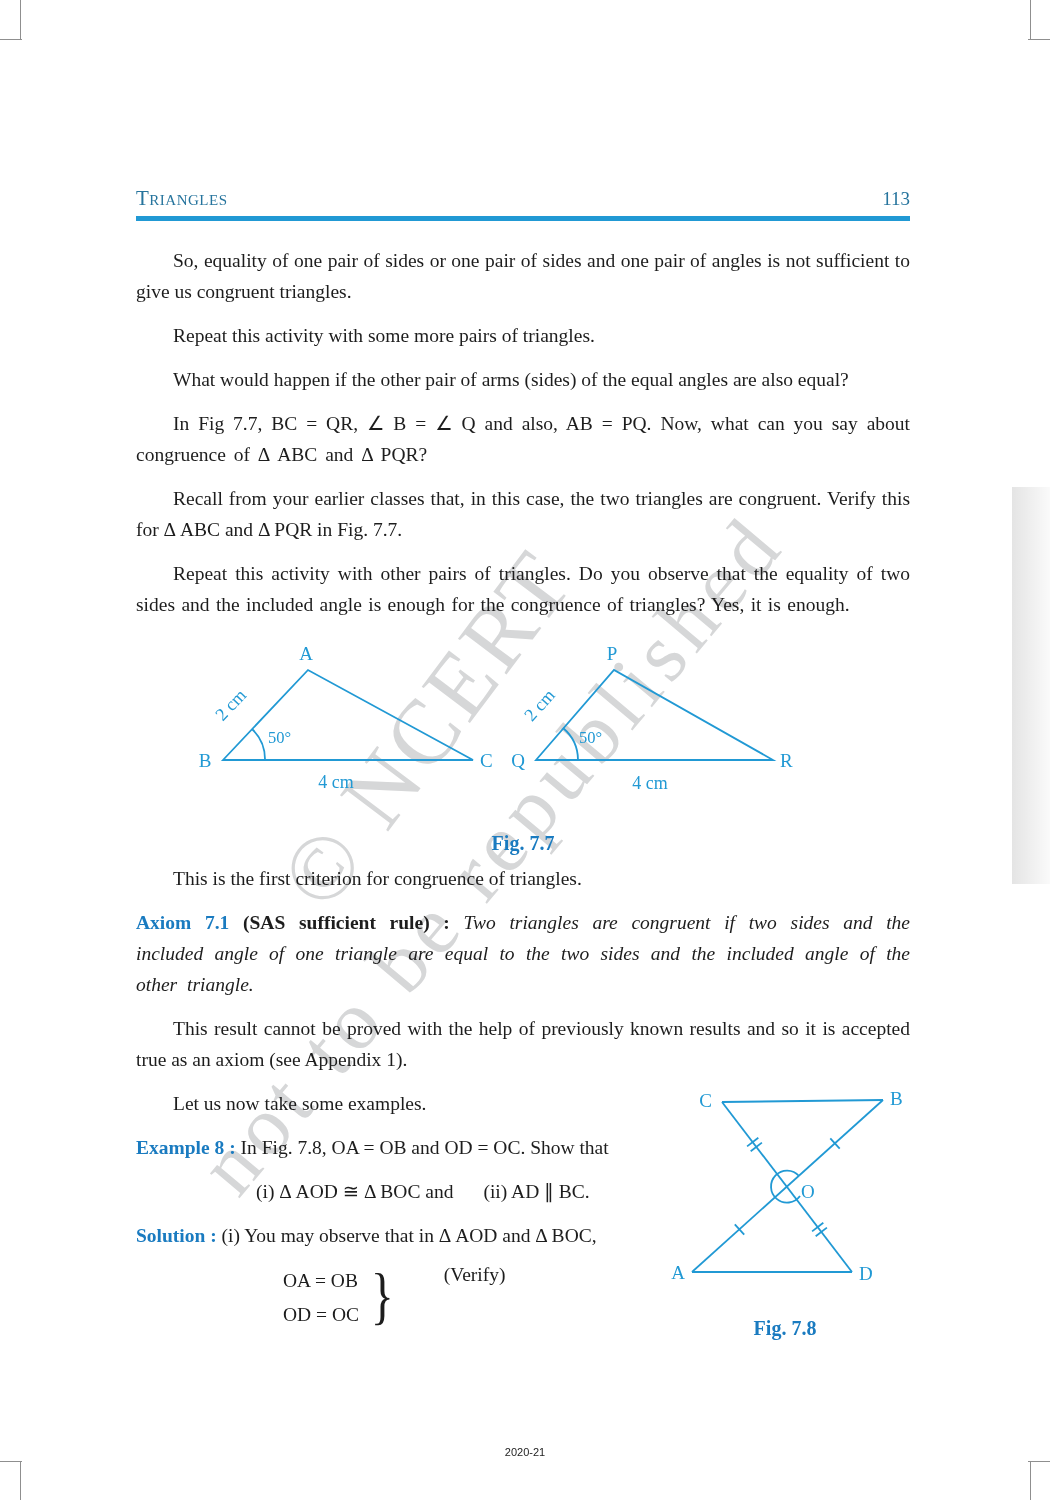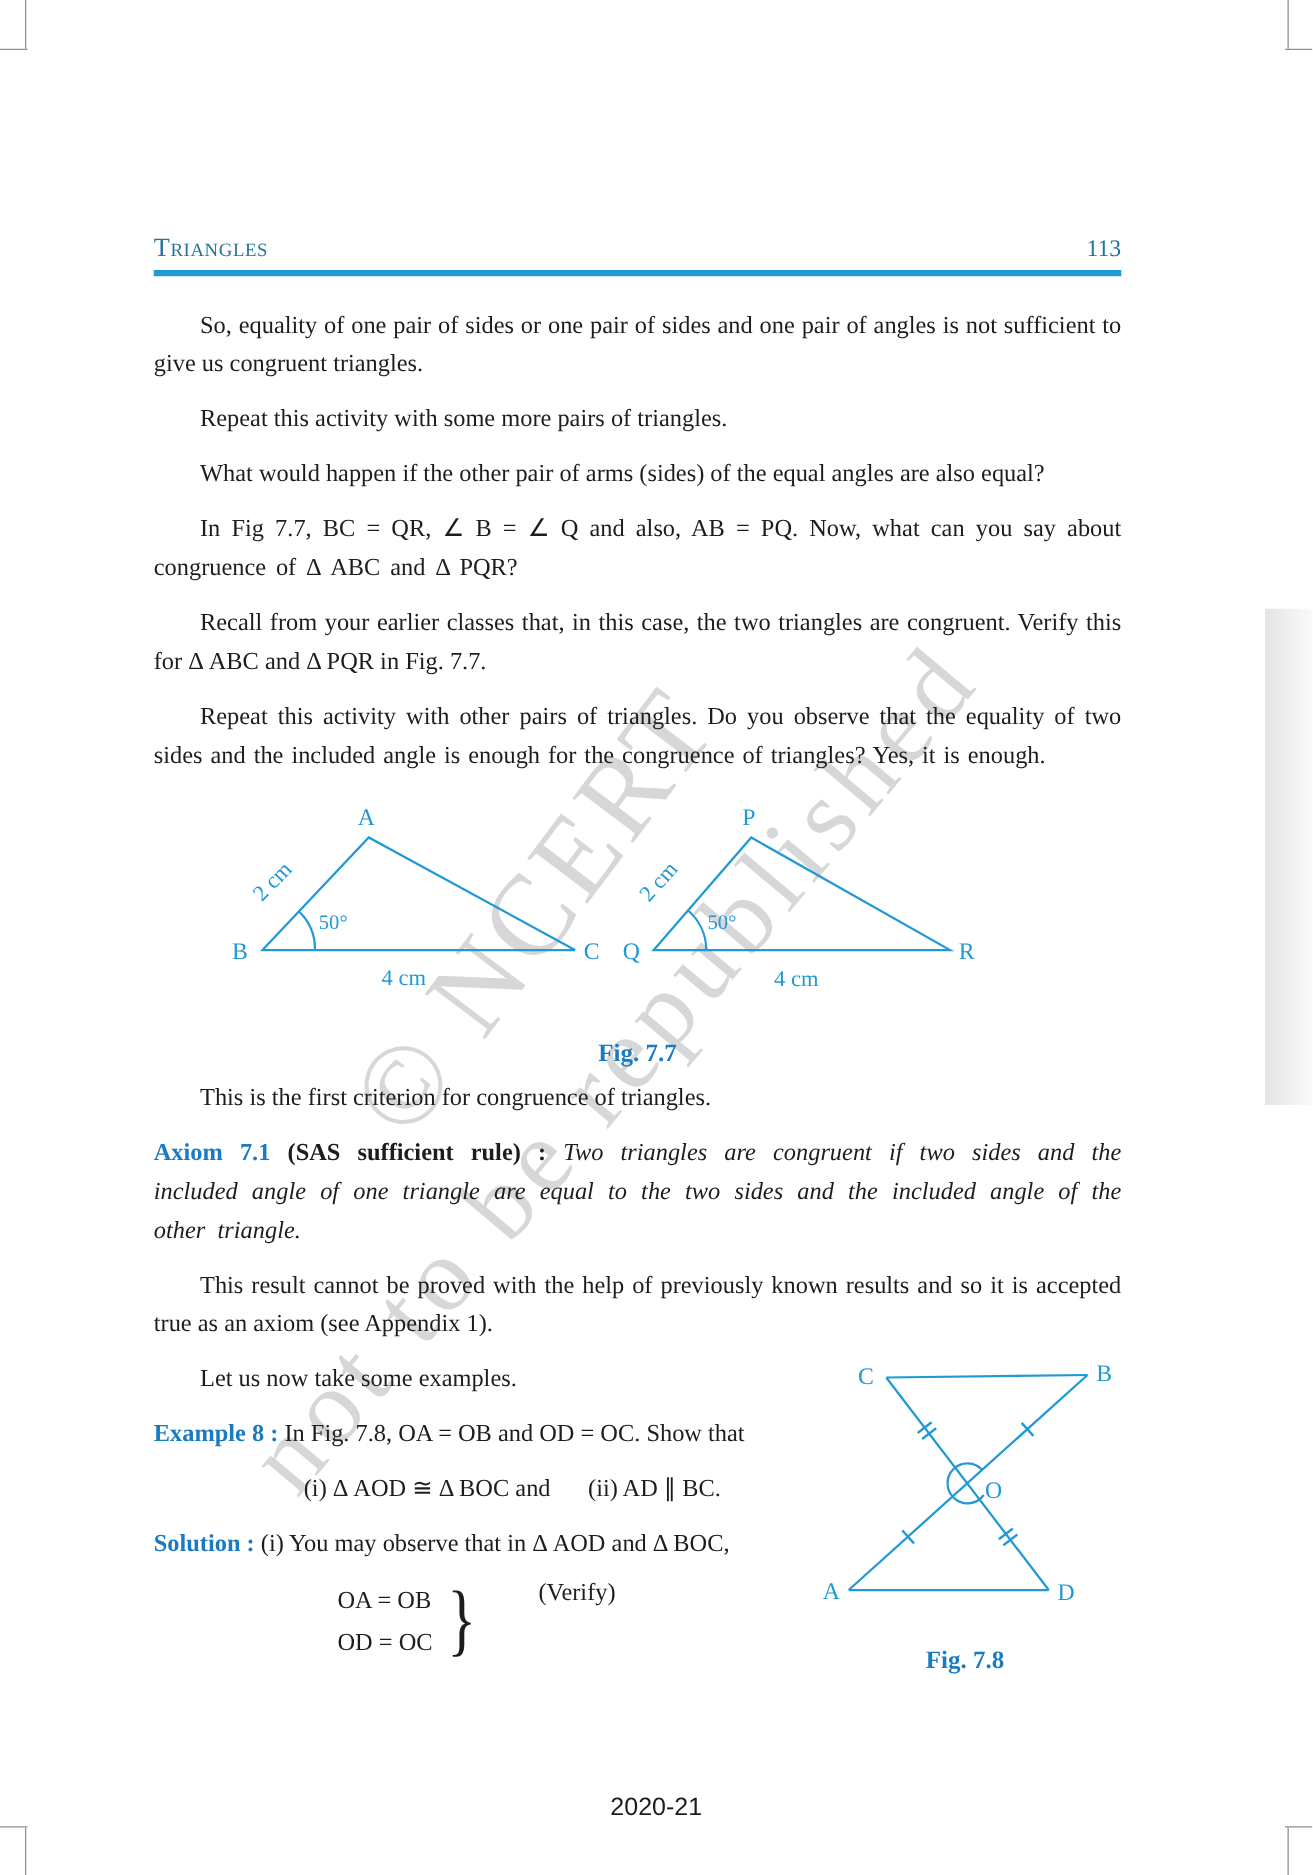--- a/index.html
+++ b/index.html
@@ -14,21 +14,21 @@
     position:absolute;color:#d6d7d8;font-family:"Liberation Serif",serif;
     white-space:nowrap;z-index:1;user-select:none;
   }
   .wm1{left:218px;top:676px;font-size:92px;transform:rotate(-53deg);letter-spacing:4px;}
   .wm2{left:64px;top:806px;font-size:84px;transform:rotate(-50deg);letter-spacing:7px;}
   .scan-band{
     position:absolute;left:1012px;top:487px;width:38px;height:397px;z-index:0;
     background:linear-gradient(to right, rgba(0,0,0,0.105), rgba(0,0,0,0.02));
   }
   
-  .content{position:absolute;left:123px;top:186px;width:774px;z-index:2;}
+  .content{position:absolute;left:136px;top:186px;width:774px;z-index:2;}
   .header-row{
     display:flex;justify-content:space-between;align-items:baseline;
     border-bottom:5px solid #2199d4;padding-bottom:5px;margin-bottom:24px;
   }
   .doc-title{
     margin:0;font-size:21px;font-weight:normal;color:#26749d;
     font-variant:small-caps;letter-spacing:0.5px;
   }
   .page-num{font-size:19px;color:#26749d;}
   p.body{margin:0 0 13px 0;font-size:19.5px;line-height:31px;text-align:justify;}
@@ -52,21 +52,21 @@
   .items-line{display:flex;gap:30px;padding-left:120px;margin:0 0 13px 0;
     font-size:19.5px;line-height:31px;}
   .eq-block{display:flex;align-items:flex-start;margin:4px 0 0 147px;font-size:19.5px;}
   .eq-lines div{line-height:34px;}
   .brace{font-size:64px;line-height:1;transform:scaleX(0.75);margin-left:8px;font-weight:300;}
   .given{margin-left:46px;}
   .fig78-wrap{position:absolute;top:-8px;right:0;width:250px;}
   .fig78-wrap svg{display:block;}
   .footer{
     position:absolute;left:0;right:0;bottom:42px;text-align:center;z-index:2;
-    font-family:"Liberation Sans",sans-serif;font-size:20px;color:#1d1d1d;
+    font-family:"Liberation Sans",sans-serif;font-size:11px;color:#1d1d1d;
   }
   svg text{font-family:"Liberation Serif",serif;fill:#2199d4;}
 </style>
 </head>
 <body>
 
 <div class="page">
 
   <div class="mark" style="left:20px;top:0;width:1px;height:39px;"></div>
   <div class="mark" style="left:0;top:39px;width:22px;height:1px;"></div>

